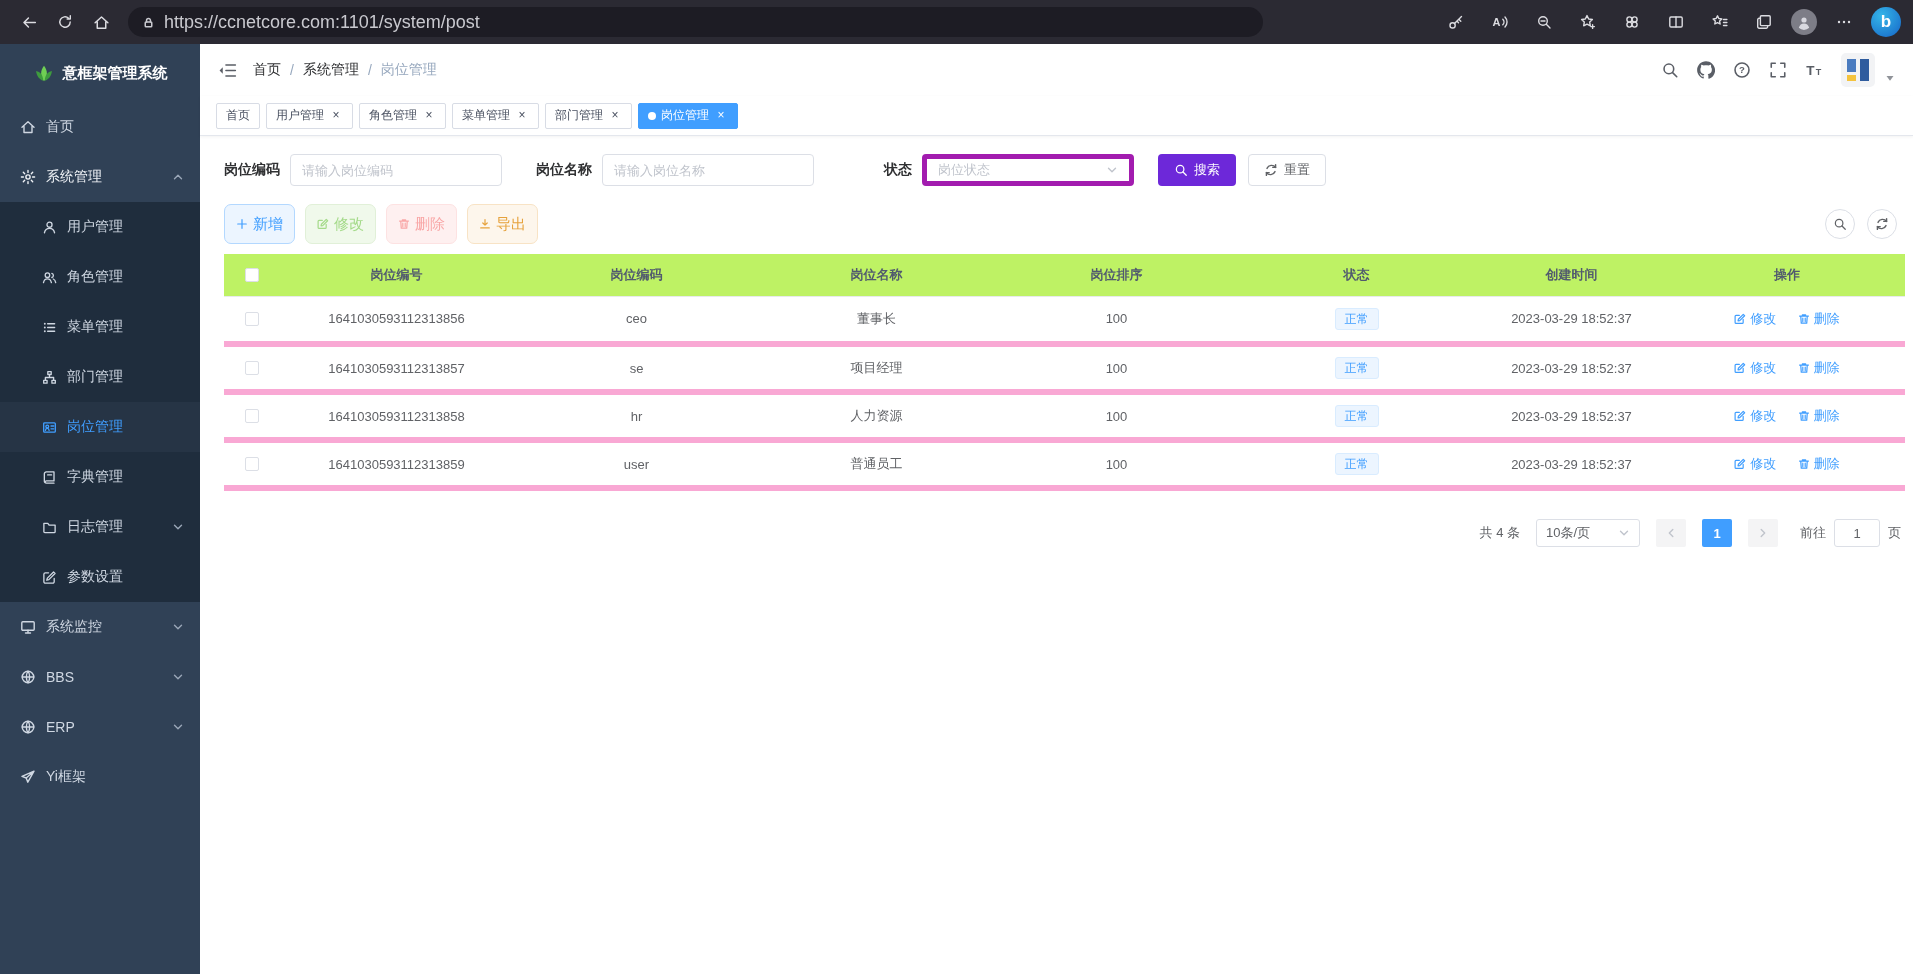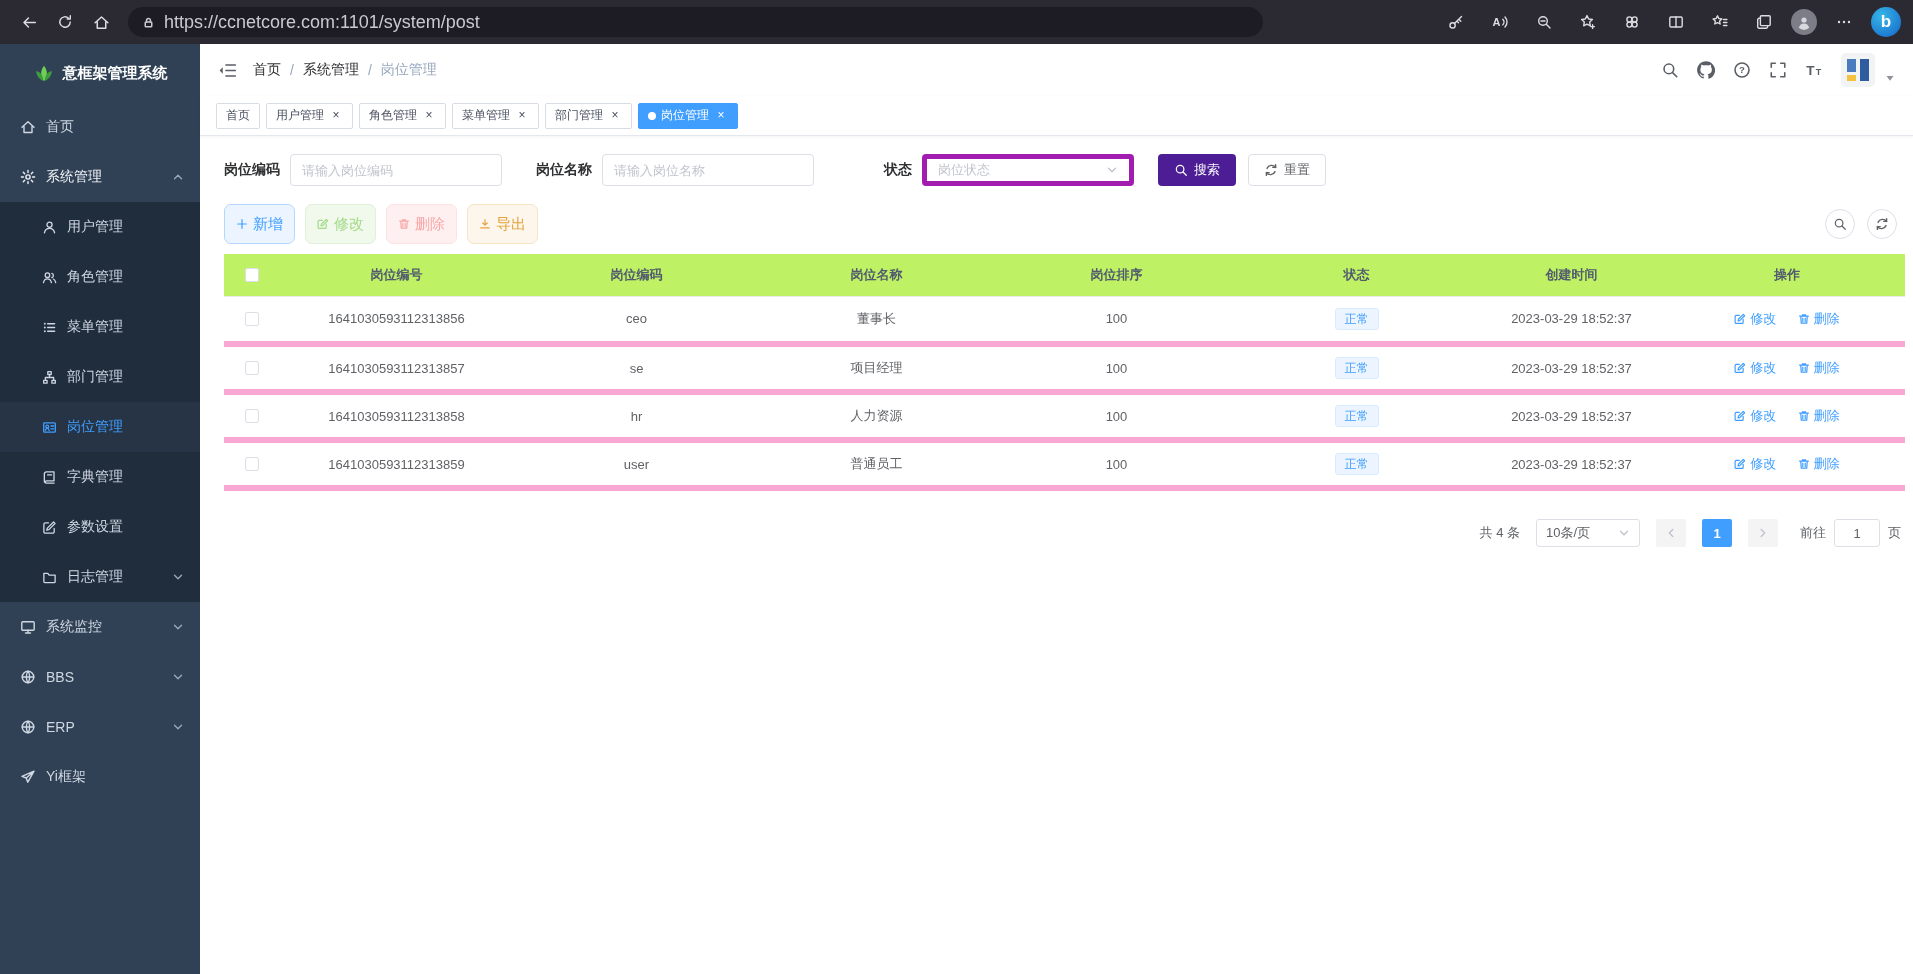--- a/index.html
+++ b/index.html
@@ -55,21 +55,21 @@
   .flabel{font-size:14px;font-weight:bold;color:#303133;margin-right:10px;white-space:nowrap;}
   .finput{width:212px;height:32px;border:1px solid #dcdfe6;border-radius:4px;padding:0 11px;font-size:13px;
     color:#606266;outline:none;background:#fff;}
   .finput::placeholder{color:#c0c4cc;}
   .fselect{width:212px;height:32px;border:5px solid #a21caf;border-radius:4px;display:flex;align-items:center;
     justify-content:space-between;padding:0 11px;background:#fff;cursor:pointer;}
   .fselect .ph{color:#c0c4cc;font-size:13px;}
   .fselect .chev{color:#c0c4cc;}
   .btn{height:32px;border-radius:4px;display:inline-flex;align-items:center;gap:6px;padding:0 15px;font-size:13px;
     border:1px solid transparent;cursor:pointer;background:#fff;}
-  .btn-primary{background:#4c1d95;color:#fff;margin-left:24px;}
+  .btn-primary{background:#6d28d9;color:#fff;margin-left:24px;}
   .btn-default{border-color:#dcdfe6;color:#606266;margin-left:12px;}
   .toolbar{display:flex;align-items:center;margin-bottom:10px;}
   .sbtn{height:40px;border-radius:7px;display:inline-flex;align-items:center;gap:5px;padding:0 11px;font-size:15px;
     margin-right:10px;border:1px solid;cursor:pointer;background:#fff;}
   .sbtn.add{background:#ecf5ff;border-color:#b3d8ff;color:#409eff;}
   .sbtn.edit{background:#f0f9eb;border-color:#e1f0d8;color:#a4da89;cursor:not-allowed;}
   .sbtn.del{background:#fef0f0;border-color:#fde2e2;color:#f9a7a7;cursor:not-allowed;}
   .sbtn.exp{background:#fdf6ec;border-color:#f8e3c5;color:#e6a23c;}
   .tool-right{margin-left:auto;display:flex;gap:12px;margin-right:4px;}
   .circle-btn{width:30px;height:30px;border-radius:50%;border:1px solid #dcdfe6;display:flex;align-items:center;
@@ -265,33 +265,33 @@
       </div>
       <div class="mi">
         <svg class="ic" width="15" height="15" viewBox="0 0 16 16">
             <path d="M12.8 14H4.6A2.1 2.1 0 0 1 2.5 11.9V4.1A2.1 2.1 0 0 1 4.6 2h8.2v9.6H4.6a1.2 1.2 0 0 0 0 2.4h8.2z"></path>
             <path d="M6 5.2h4.2"></path>
           </svg>
         <span>字典管理</span>
       </div>
       <div class="mi">
         <svg class="ic" width="15" height="15" viewBox="0 0 16 16">
-            <path d="M7 3H3.5A1.5 1.5 0 0 0 2 4.5v8A1.5 1.5 0 0 0 3.5 14h8A1.5 1.5 0 0 0 13 12.5V9"></path>
-            <path d="M12.3 2.1l1.6 1.6-6.6 6.6-2.2.6.6-2.2z"></path>
-          </svg>
-        <span>参数设置</span>
-      </div>
-      <div class="mi">
-        <svg class="ic" width="15" height="15" viewBox="0 0 16 16">
             <path d="M2 3.5h4.2L7.6 5.4H14v7.1a1 1 0 0 1-1 1H3a1 1 0 0 1-1-1z"></path>
           </svg>
         <span>日志管理</span>
         <svg class="ic chev" width="12" height="12" viewBox="0 0 12 12">
             <path d="M2.5 4.3 6 7.8l3.5-3.5"></path>
           </svg>
+      </div>
+      <div class="mi">
+        <svg class="ic" width="15" height="15" viewBox="0 0 16 16">
+            <path d="M7 3H3.5A1.5 1.5 0 0 0 2 4.5v8A1.5 1.5 0 0 0 3.5 14h8A1.5 1.5 0 0 0 13 12.5V9"></path>
+            <path d="M12.3 2.1l1.6 1.6-6.6 6.6-2.2.6.6-2.2z"></path>
+          </svg>
+        <span>参数设置</span>
       </div>
     </div>
 
     <div class="mi">
       <svg class="ic" width="16" height="16" viewBox="0 0 16 16">
           <rect x="1.8" y="2.8" width="12.4" height="8.4" rx="1"></rect>
           <path d="M5.5 14h5M8 11.2V14"></path>
         </svg>
       <span>系统监控</span>
       <svg class="ic chev" width="12" height="12" viewBox="0 0 12 12">

